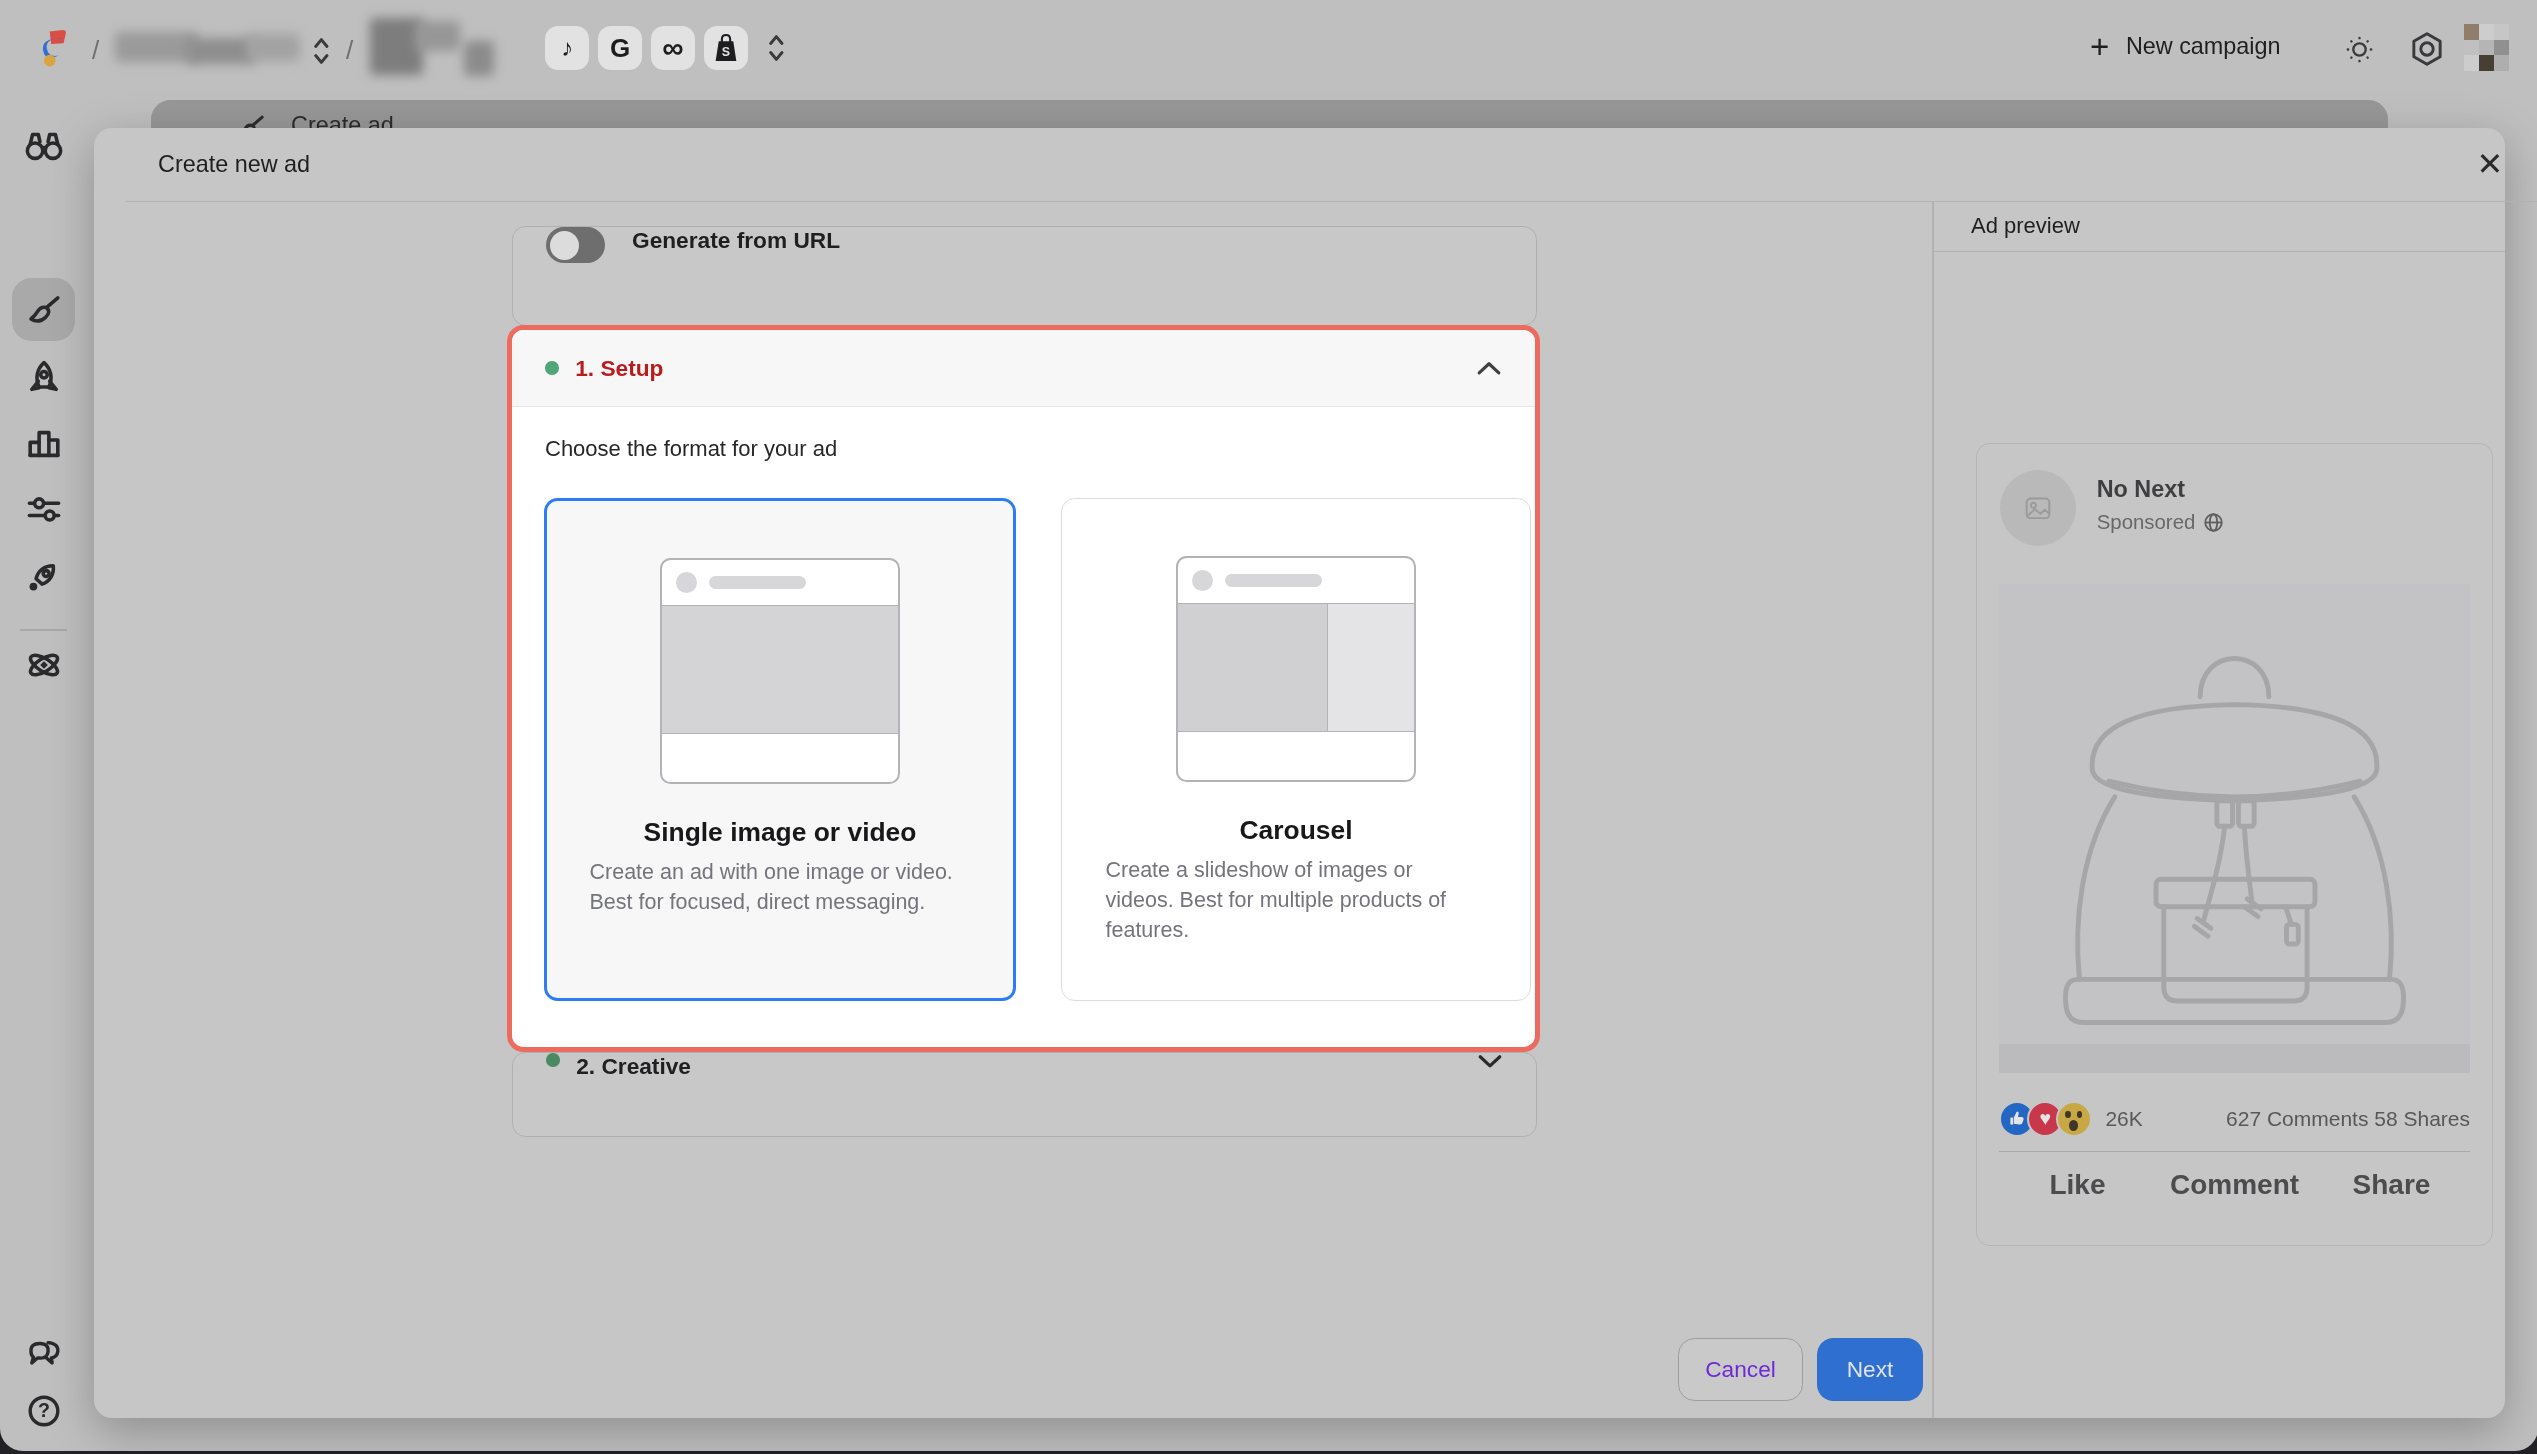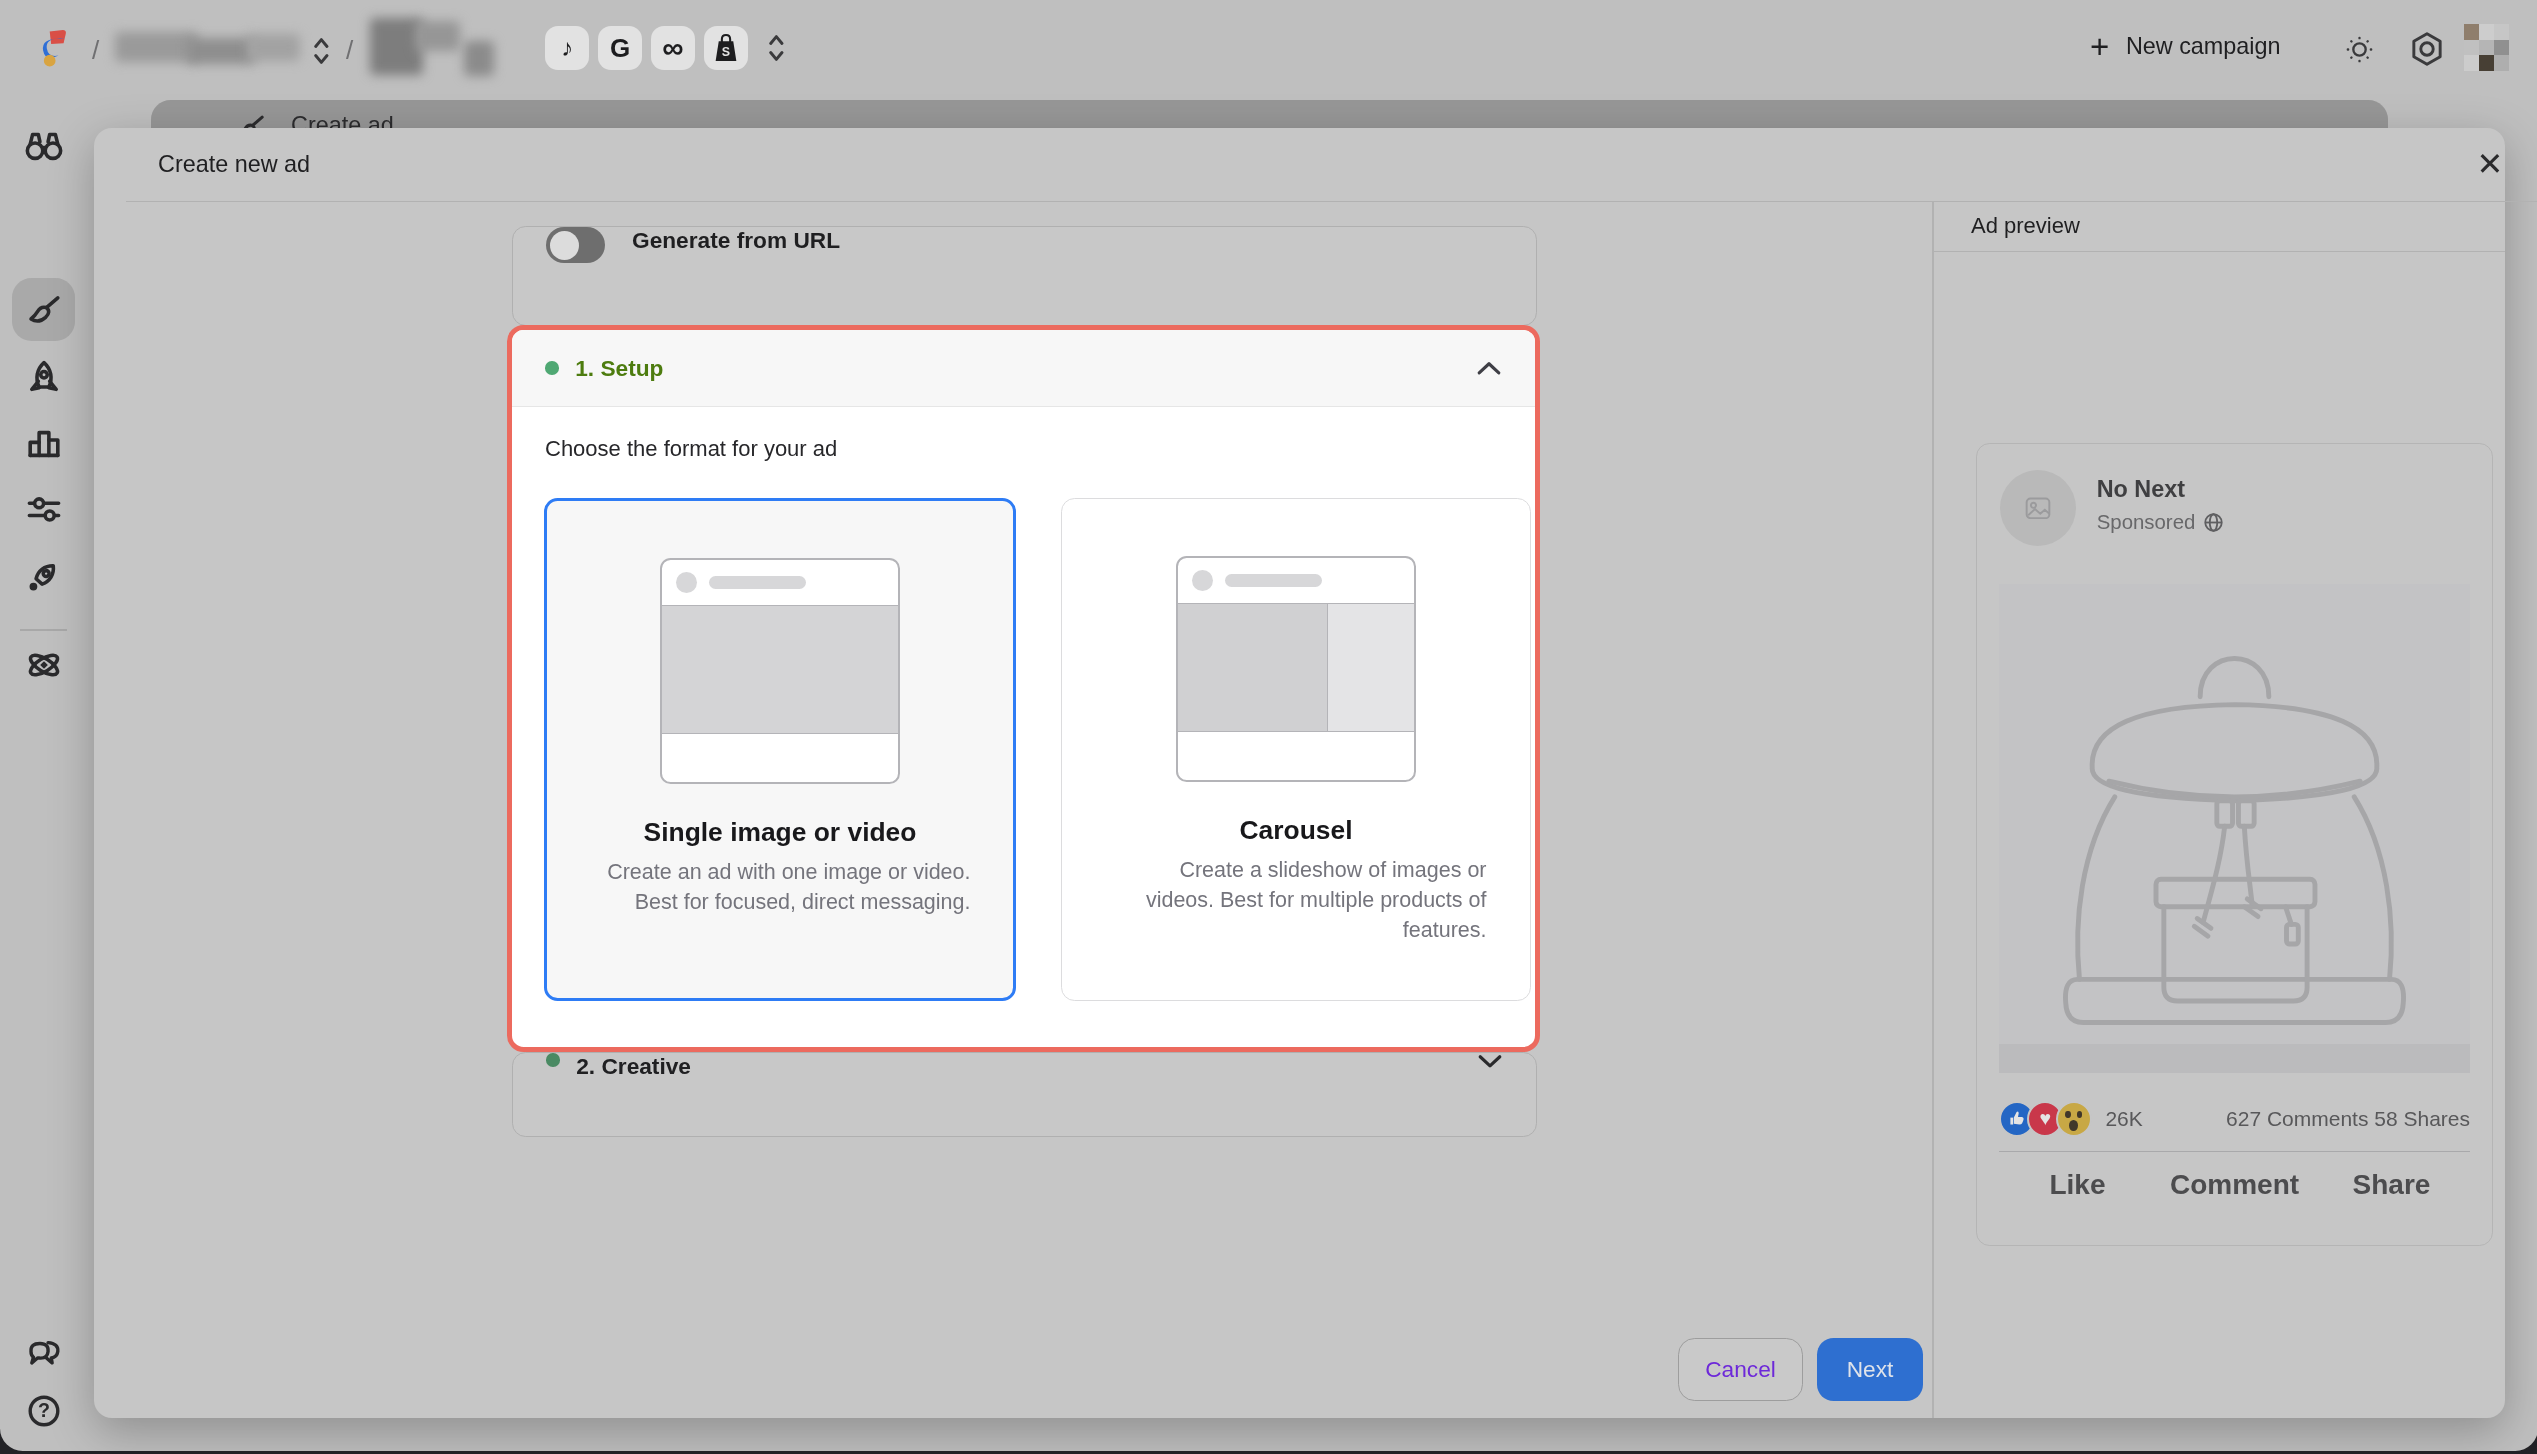--- a/index.html
+++ b/index.html
@@ -58,40 +58,40 @@
   .toggle{width:59px;height:36px;border-radius:18px;background:#6e6e6e;position:relative;flex:none;}
   .toggle .knob{position:absolute;left:3.8px;top:3.8px;width:29px;height:29px;border-radius:50%;
                 background:#dcdcdc;}
   .toggle-lbl{font-size:22.7px;font-weight:600;color:#1f1f21;margin-left:27px;}
 
   
   .setup{position:absolute;left:413px;top:197px;width:1023px;height:717px;
          border:5.3px solid #ec6a5e;border-radius:16.6px;background:#ffffff;overflow:hidden;}
   .setup-head{height:76px;background:#f7f7f7;border-bottom:1.5px solid #e6e6e6;
               display:flex;align-items:center;padding:0 33px;}
-  .setup-head .step-lbl{color:#4d7c0f;}
+  .setup-head .step-lbl{color:#b91c1c;}
   .prompt{position:absolute;left:33px;top:106px;font-size:22px;color:#27272a;}
   .fmt-card{position:absolute;top:168px;height:503px;border-radius:13.6px;box-sizing:border-box;
             cursor:pointer;}
   .fmt-card.sel{left:32px;width:472px;border:3px solid #2e7cf5;background:#f7f7f7;}
   .fmt-card.plain{left:549px;width:470px;border:1.5px solid #dcdcde;background:#ffffff;}
   .mock-post{position:absolute;left:50%;top:57px;transform:translateX(-50%);
              width:236px;height:222px;background:#fff;border:2.3px solid #b4b4b8;
              border-radius:10.6px;overflow:hidden;}
   .mp-head{height:45px;display:flex;align-items:center;gap:12px;padding:0 13.6px;}
   .mp-ava{width:21px;height:21px;border-radius:50%;background:#d7d7d9;}
   .mp-pill{width:97px;height:13px;border-radius:6.8px;background:#d7d7d9;}
   .mp-img{height:127px;background:#d4d4d6;border-top:1.5px solid #b4b4b8;border-bottom:1.5px solid #b4b4b8;}
   .mp-img.carousel{display:flex;background:none;}
   .mp-img.carousel .c1{width:63%;background:#d0d0d2;border-right:1.5px solid #b4b4b8;}
   .mp-img.carousel .c2{flex:1;background:#e4e4e6;}
   .fmt-title{position:absolute;left:0;width:100%;top:316px;text-align:center;
              font-size:26.4px;font-weight:700;color:#18181b;}
   .fmt-desc{position:absolute;left:50%;transform:translateX(-50%);top:356px;width:381px;
-            text-align:right;font-size:21.5px;line-height:30px;color:#74747c;}
+            text-align:left;font-size:21.5px;line-height:30px;color:#74747c;}
 
   .chev{display:block;}
 
   
   .btn{position:absolute;top:1210px;height:63px;border-radius:16.6px;box-sizing:border-box;
        display:flex;align-items:center;justify-content:center;font-size:22.7px;cursor:pointer;}
   .btn-cancel{left:1584px;width:125px;background:#c9c9c9;border:1.5px solid #9d9d9d;color:#6d28d9;}
   .btn-next{left:1723px;width:106px;background:#2e6fd0;color:#dfe3ea;font-weight:500;}
 
   

